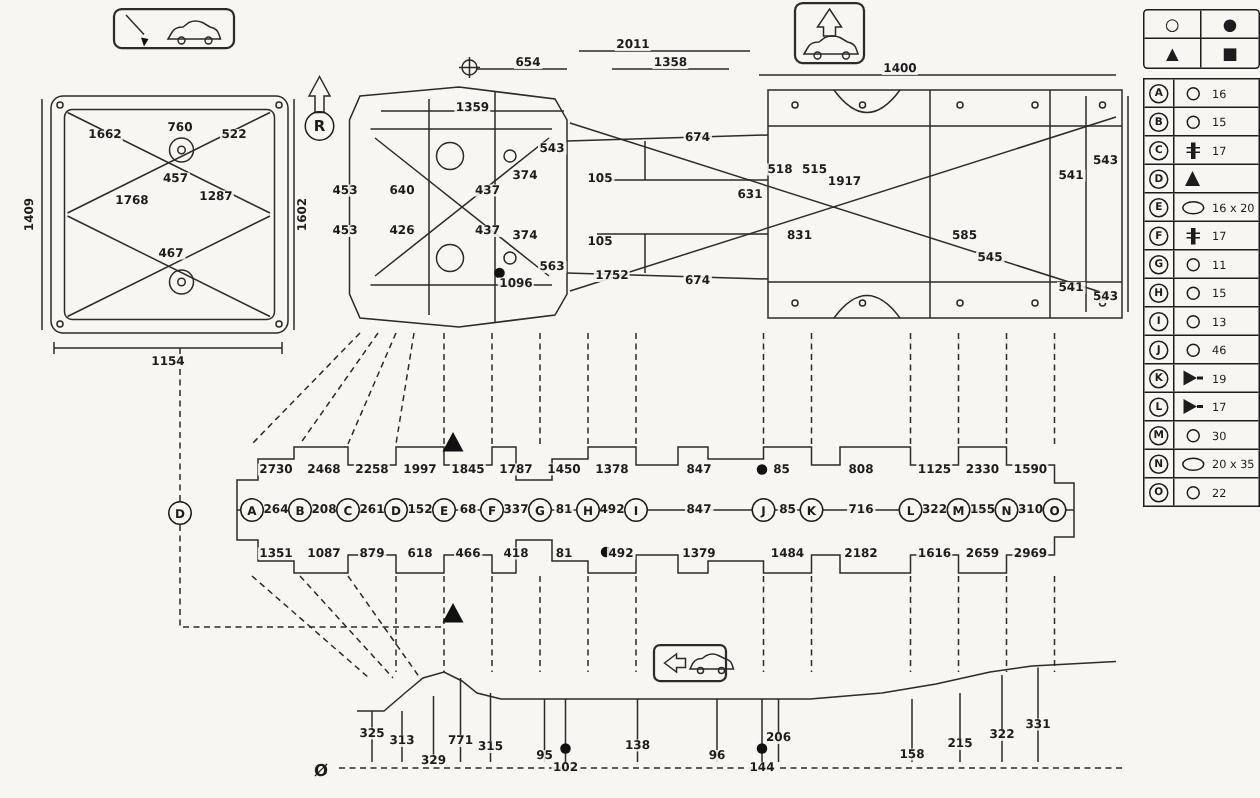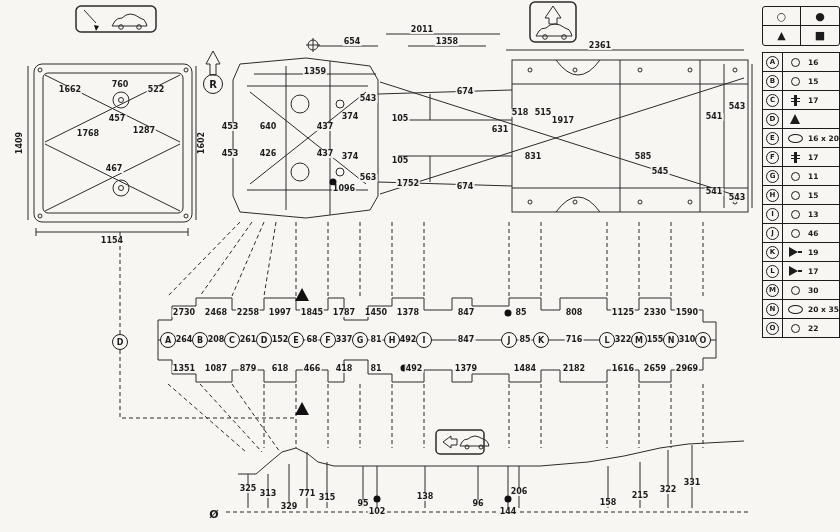--- a/index.html
+++ b/index.html
@@ -18,21 +18,21 @@
          display:flex;align-items:center;justify-content:center;font-size:10px;font-weight:700;}
   
   .legend{position:absolute;left:762px;top:52px;width:76px;border:1.4px solid #1c1c1c;background:#f7f6f2;}
   .lrow{display:flex;align-items:center;height:18px;border-bottom:1px solid #1c1c1c;}
   .lrow:last-child{border-bottom:none;}
   .lcol-letter{width:19px;height:100%;display:flex;align-items:center;justify-content:center;
                border-right:1px solid #1c1c1c;}
   .lletter{width:11px;height:11px;border:1.1px solid #1c1c1c;border-radius:50%;font-size:7px;
            font-weight:700;display:flex;align-items:center;justify-content:center;}
   .lcol-sym{width:24px;display:flex;align-items:center;justify-content:center;}
-  .lcol-size{flex:1;font-size:7.5px;font-weight:700;padding-left:1px;white-space:nowrap;}
+  .lcol-size{flex:1;font-size:7.5px;font-weight:400;padding-left:1px;white-space:nowrap;}
   .sym-circle::before{content:"";display:block;width:7px;height:7px;border:1.3px solid #1c1c1c;border-radius:50%;}
   .sym-oval::before{content:"";display:block;width:13px;height:7px;border:1.3px solid #1c1c1c;border-radius:50%;}
   .sym-triangle::before{content:"";display:block;width:0;height:0;border-left:5px solid transparent;
                         border-right:5px solid transparent;border-bottom:10px solid #1c1c1c;}
   .sym-stud{position:relative;height:13px;width:11px;}
   .sym-stud::before{content:"";position:absolute;left:4.5px;top:1px;width:2.5px;height:11px;background:#1c1c1c;}
   .sym-stud::after{content:"";position:absolute;left:1px;top:4px;width:9px;height:1.6px;background:#1c1c1c;
                    box-shadow:0 3px 0 #1c1c1c;}
   .sym-plug{position:relative;height:12px;width:13px;}
   .sym-plug::before{content:"";position:absolute;left:0;top:1px;width:0;height:0;
@@ -164,21 +164,21 @@
   <span class="dim" style="left:117px;top:119px">457</span>
   <span class="dim" style="left:88px;top:134px">1768</span>
   <span class="dim" style="left:144px;top:131px">1287</span>
   <span class="dim" style="left:114px;top:169px">467</span>
   <span class="dim" style="left:112px;top:241px">1154</span>
 
   <span class="dim" style="left:352px;top:42px">654</span>
   <span class="dim" style="left:315px;top:72px">1359</span>
   <span class="dim" style="left:422px;top:30px">2011</span>
   <span class="dim" style="left:447px;top:42px">1358</span>
-  <span class="dim" style="left:600px;top:46px">2361</span>
+  <span class="dim" style="left:600px;top:46px">1400</span>
   <span class="dim" style="left:368px;top:99px">543</span>
   <span class="dim" style="left:350px;top:117px">374</span>
   <span class="dim" style="left:325px;top:127px">437</span>
   <span class="dim" style="left:268px;top:127px">640</span>
   <span class="dim" style="left:230px;top:127px">453</span>
   <span class="dim" style="left:230px;top:154px">453</span>
   <span class="dim" style="left:268px;top:154px">426</span>
   <span class="dim" style="left:325px;top:154px">437</span>
   <span class="dim" style="left:350px;top:157px">374</span>
   <span class="dim" style="left:368px;top:178px">563</span>

